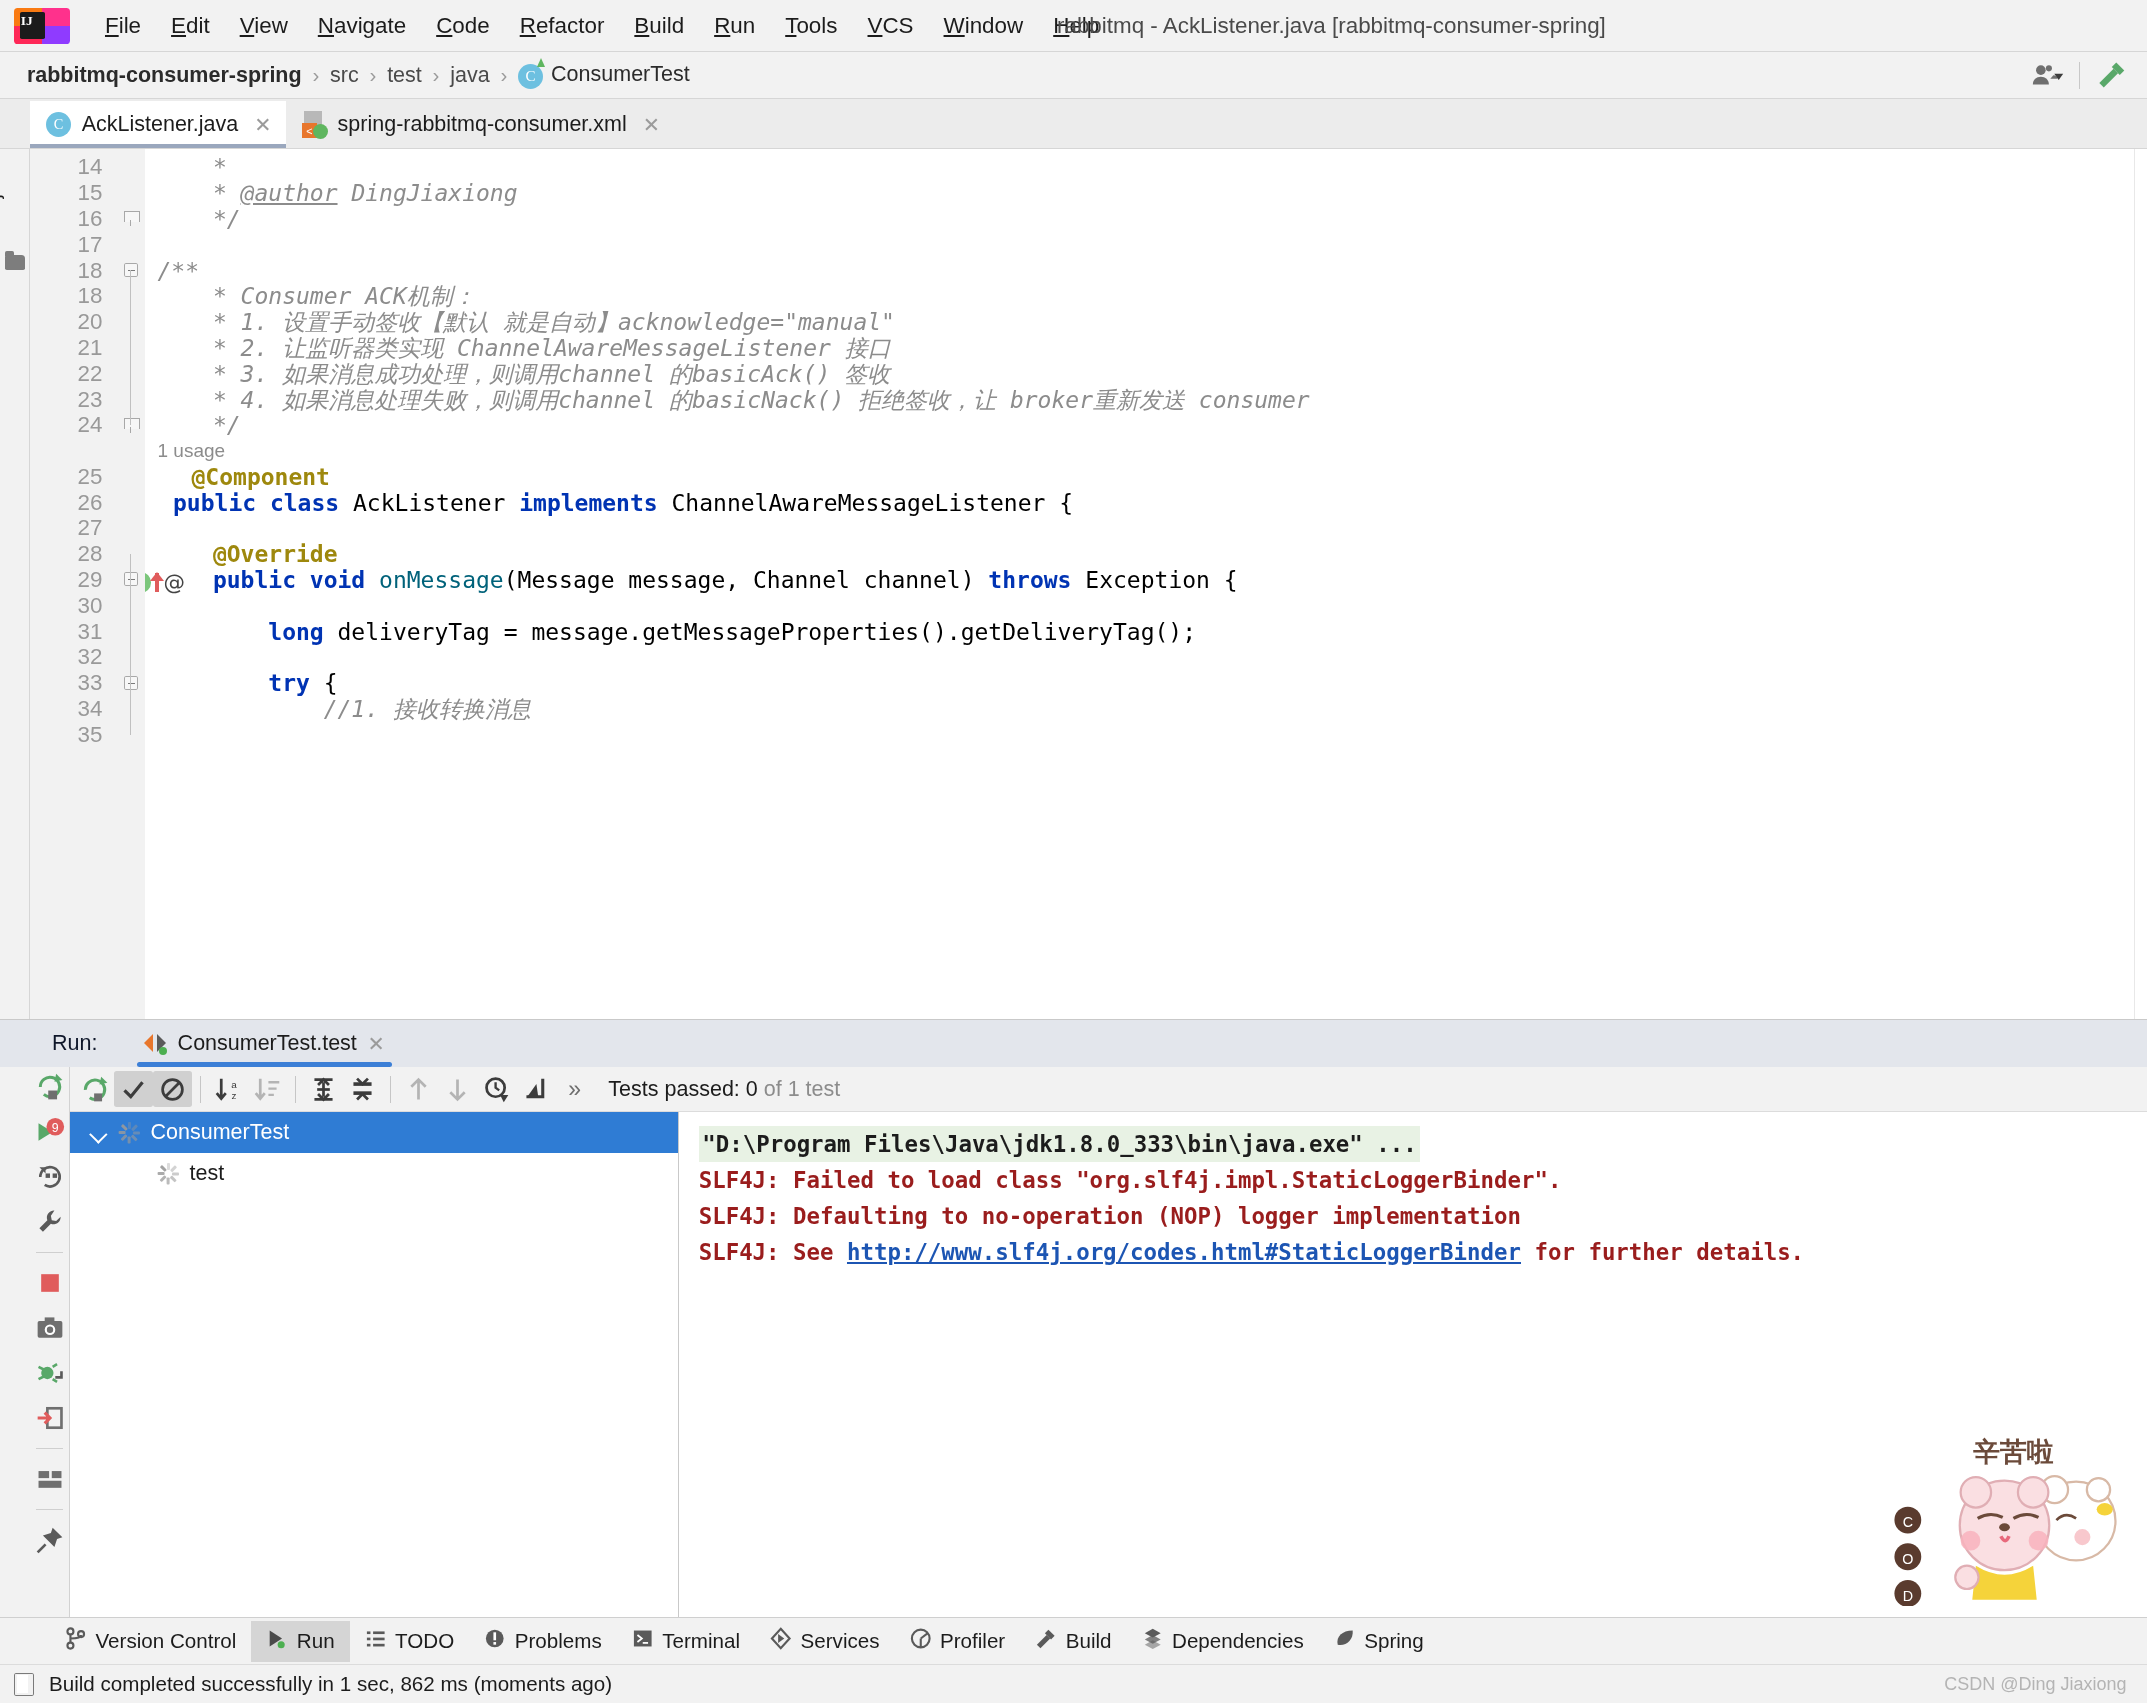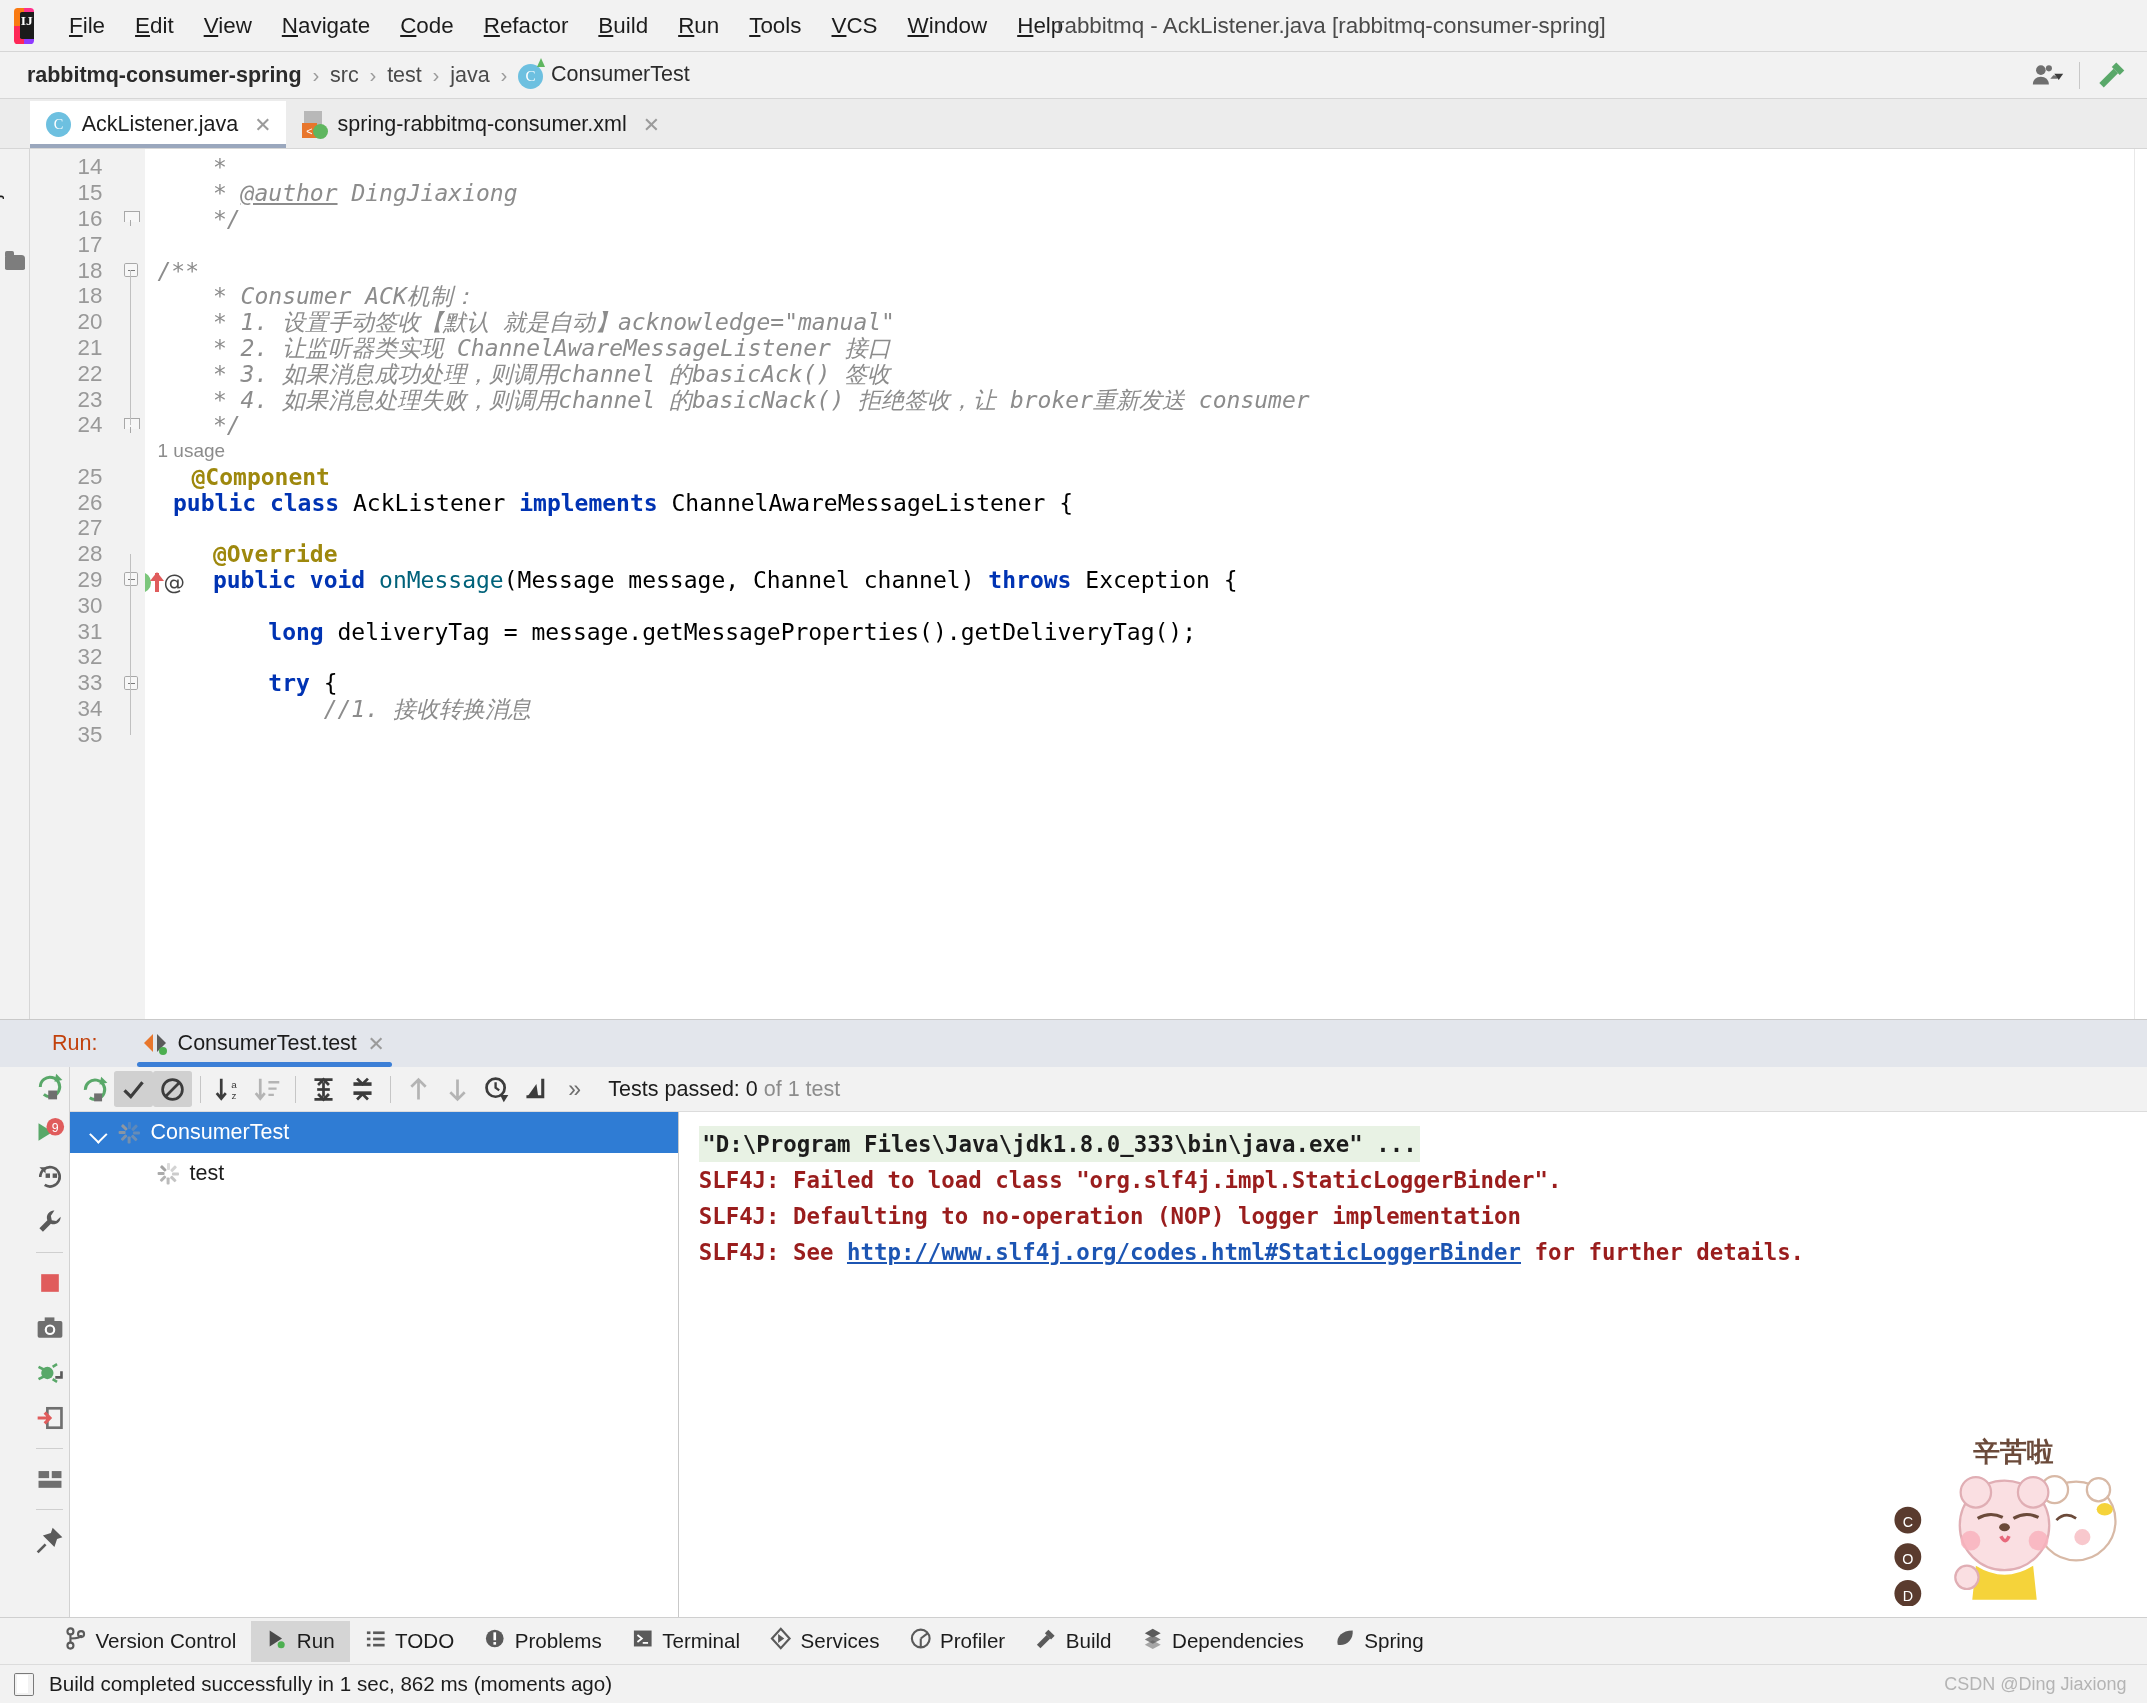--- a/index.html
+++ b/index.html
@@ -3,21 +3,21 @@
 <meta charset="utf-8">
 <style>
   * { box-sizing: border-box; margin:0; padding:0; }
   html,body{ width:2148px; height:1703px; overflow:hidden; background:#f2f2f2;
     font-family:"Liberation Sans", sans-serif; }
   .app{ position:relative; width:2148px; height:1703px; display:flex; flex-direction:column; background:#f2f2f2;}
 
   
   .menubar{ height:52px; background:#f2f2f2; display:flex; align-items:center;
             border-bottom:0.9px solid #d6d6d6; position:relative;}
-  .logo{ width:20px; height:36px; margin-left:14.3px; margin-right:19.7px; position:relative;
+  .logo{ width:56px; height:36px; margin-left:14.3px; margin-right:19.7px; position:relative;
          border-radius:3.6px; overflow:hidden; background:#fff;}
   .logo .q1{position:absolute;left:0;top:0;width:50%;height:50%;background:#f97a12;}
   .logo .q2{position:absolute;right:0;top:0;width:50%;height:50%;background:#ff318c;}
   .logo .q3{position:absolute;left:0;bottom:0;width:50%;height:50%;background:#fe2857;}
   .logo .q4{position:absolute;right:0;bottom:0;width:50%;height:50%;background:#8f3bff;}
   .logo .inner{position:absolute;left:5.4px;top:4.5px;width:25px;height:27px;background:#1b1b1b;border-radius:1.8px;}
   .logo .ij{position:absolute;left:0;top:0;width:25px;height:27px;color:#fff;font-size:13.4px;
             font-weight:bold;display:flex;align-items:center;justify-content:center;font-family:"Liberation Serif",serif;}
   .menu-items{ display:flex; align-items:center; gap:0; }
   .menu-item{ font-size:22.4px; color:#1c1c1c; padding:3.6px 15px; cursor:default; white-space:nowrap;}
@@ -98,21 +98,21 @@
   .uparrow{ width:3.6px;height:19px;background:#e05c5c;position:relative;}
   .uparrow:before{content:"";position:absolute;left:-5.4px;top:-0.9px;border-left:7.2px solid transparent;
             border-right:7.2px solid transparent;border-bottom:9px solid #e05c5c;}
   .at-ic{ font-size:21.5px;color:#444;font-family:"DejaVu Sans",sans-serif;}
   .right-strip{ width:14.3px; background:#fff; border-left:0.9px solid #e8e8e8; flex:none;}
 
   
   .runpanel{ height:598px; display:flex; flex-direction:column; background:#f2f2f2;
              border-top:0.9px solid #c9c9c9;}
   .runhead{ height:47px; display:flex; align-items:center; background:#e3e6ec; position:relative;}
-  .runhead .lbl{ font-size:21.5px; color:#c2410c; margin-left:52px;}
+  .runhead .lbl{ font-size:21.5px; color:#0f172a; margin-left:52px;}
   .runtab{ margin-left:34px; height:47px; display:flex; align-items:center; gap:10.7px;
            padding:0 12.5px; font-size:21.5px;color:#1c1c1c; position:relative; background:#e3e6ec;}
   .runtab:after{ content:""; position:absolute;left:5.4px;right:5.4px;bottom:0;height:5.4px;background:#3c7fd6;border-radius:2.7px;}
   .tsticon{ width:23px;height:23px;position:relative;}
   .tsticon .l{position:absolute;left:0;top:1.8px;width:0;height:0;border-top:9.9px solid transparent;
               border-bottom:9.9px solid transparent;border-right:9.9px solid #e8762c;}
   .tsticon .r{position:absolute;right:0.9px;top:1.8px;width:0;height:0;border-top:9.9px solid transparent;
               border-bottom:9.9px solid transparent;border-left:9.9px solid #5a5a5a;}
   .tsticon .d{position:absolute;right:0px;bottom:0px;width:8px;height:8px;border-radius:50%;background:#4caf50;}
   .runtab .close{ color:#9b9b9b; font-size:20.6px;}

